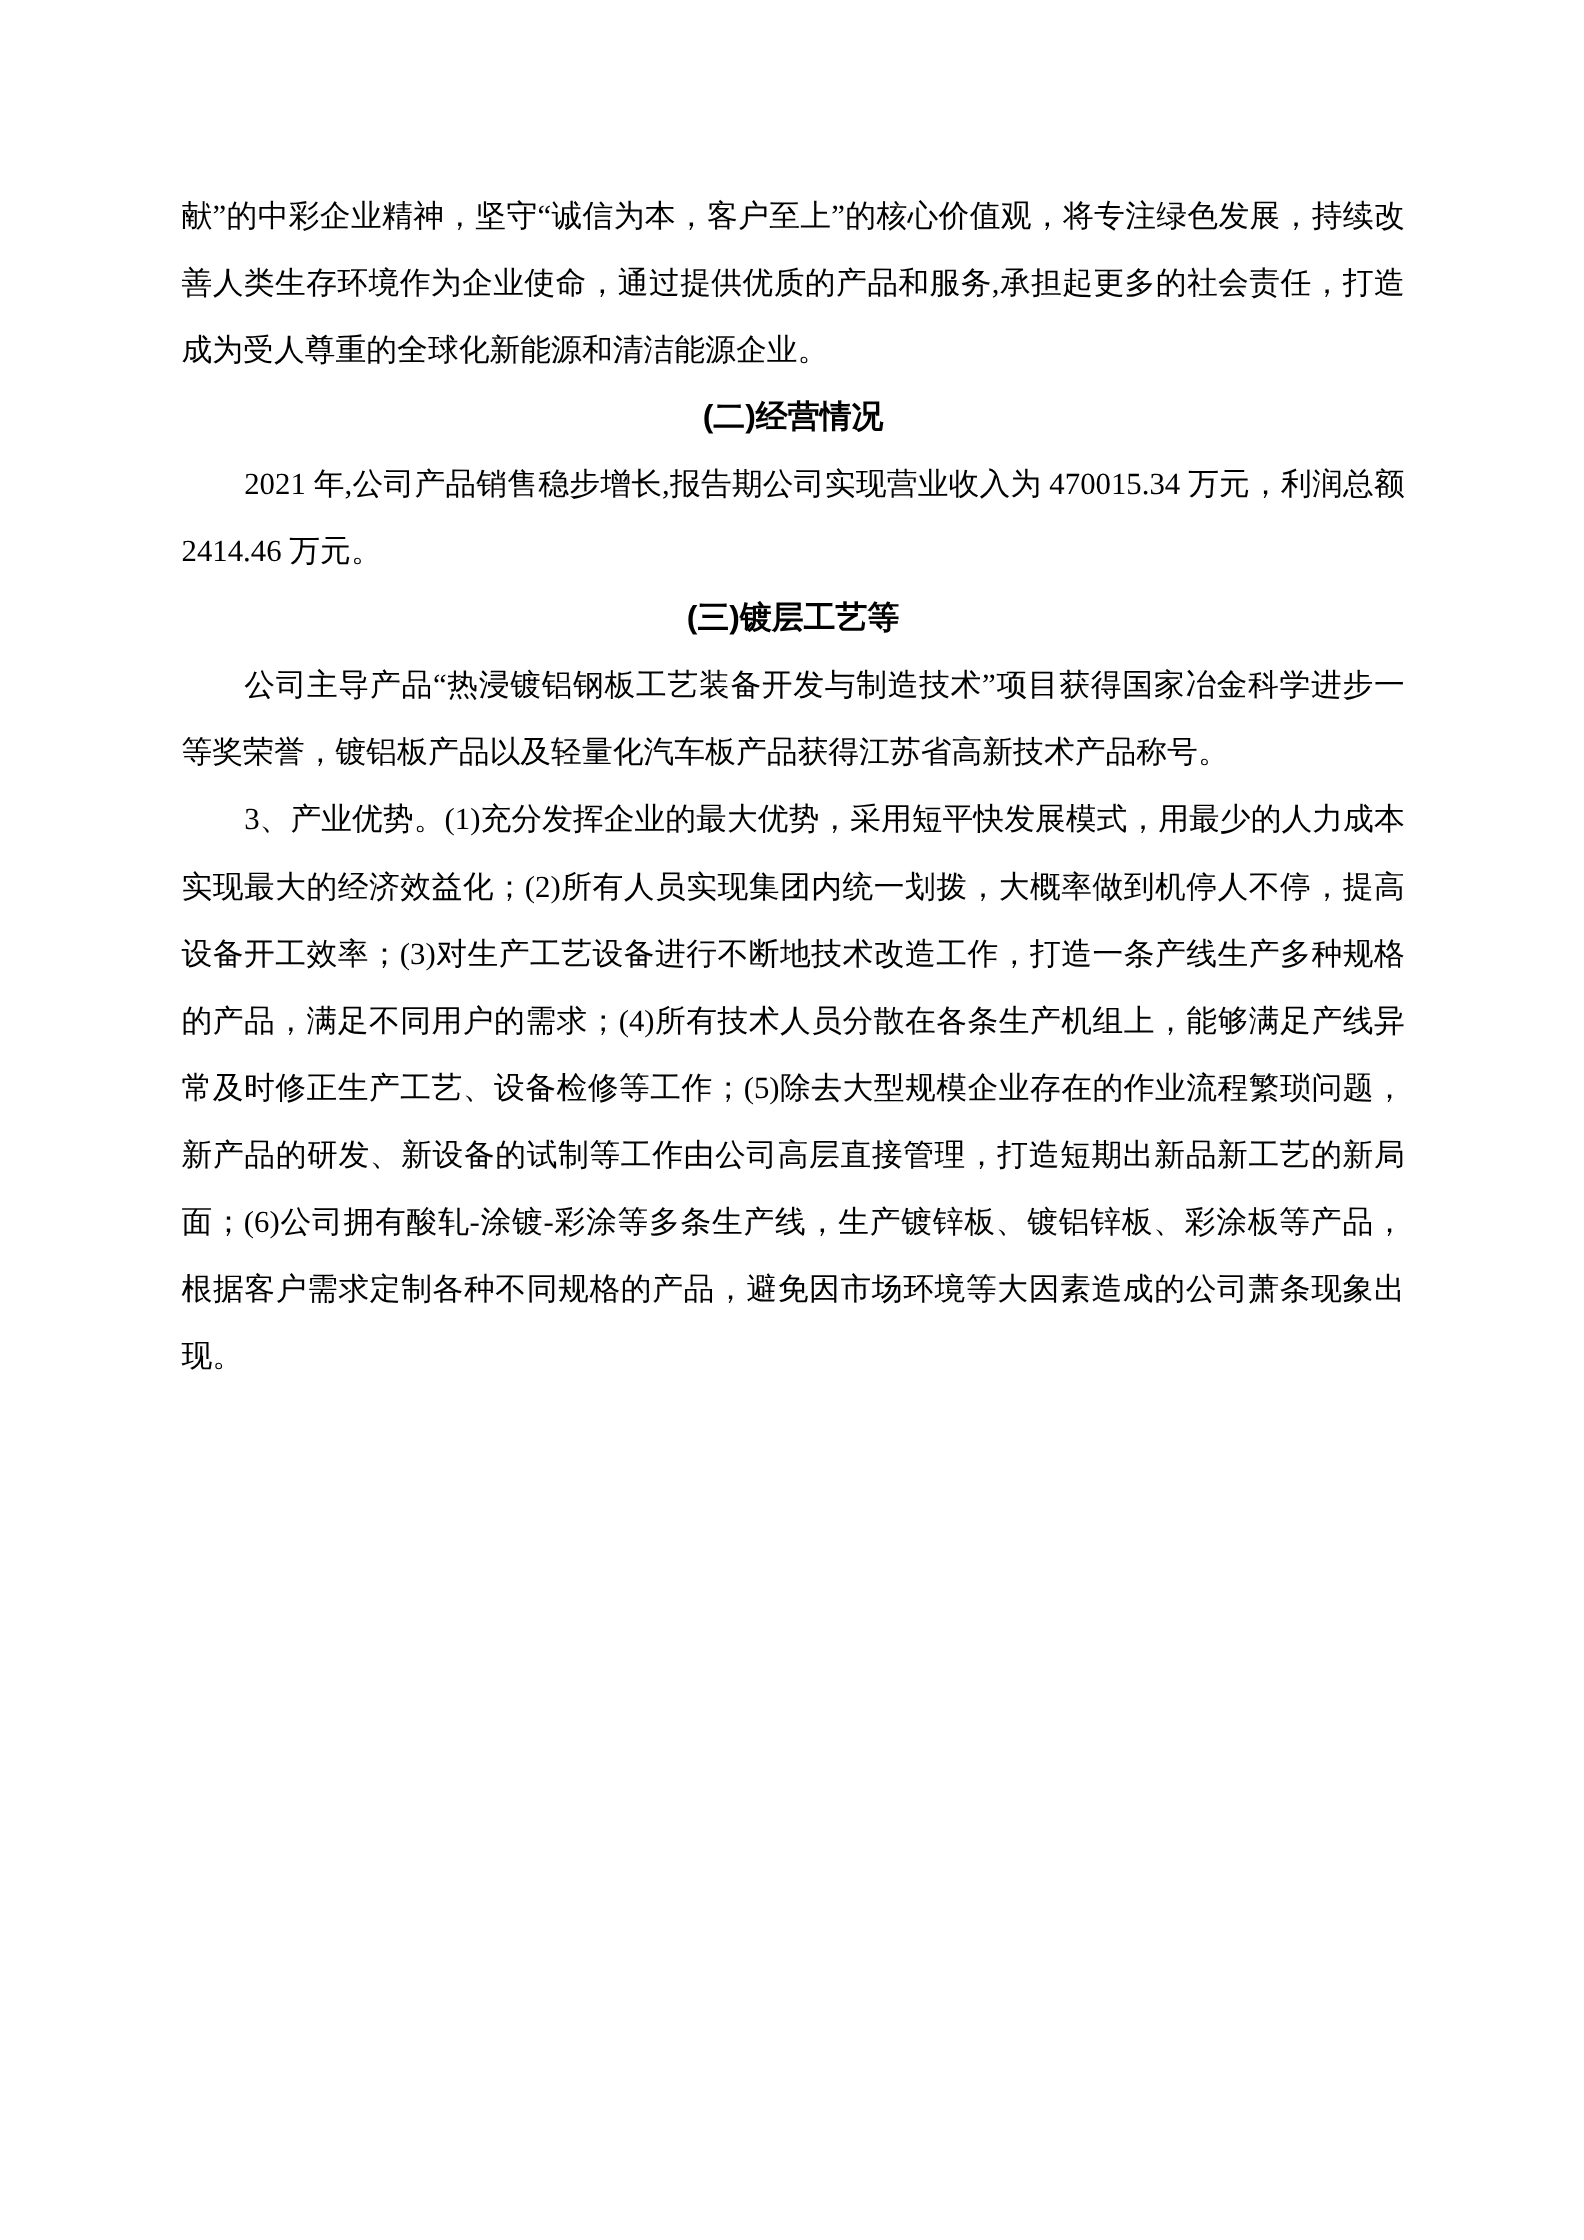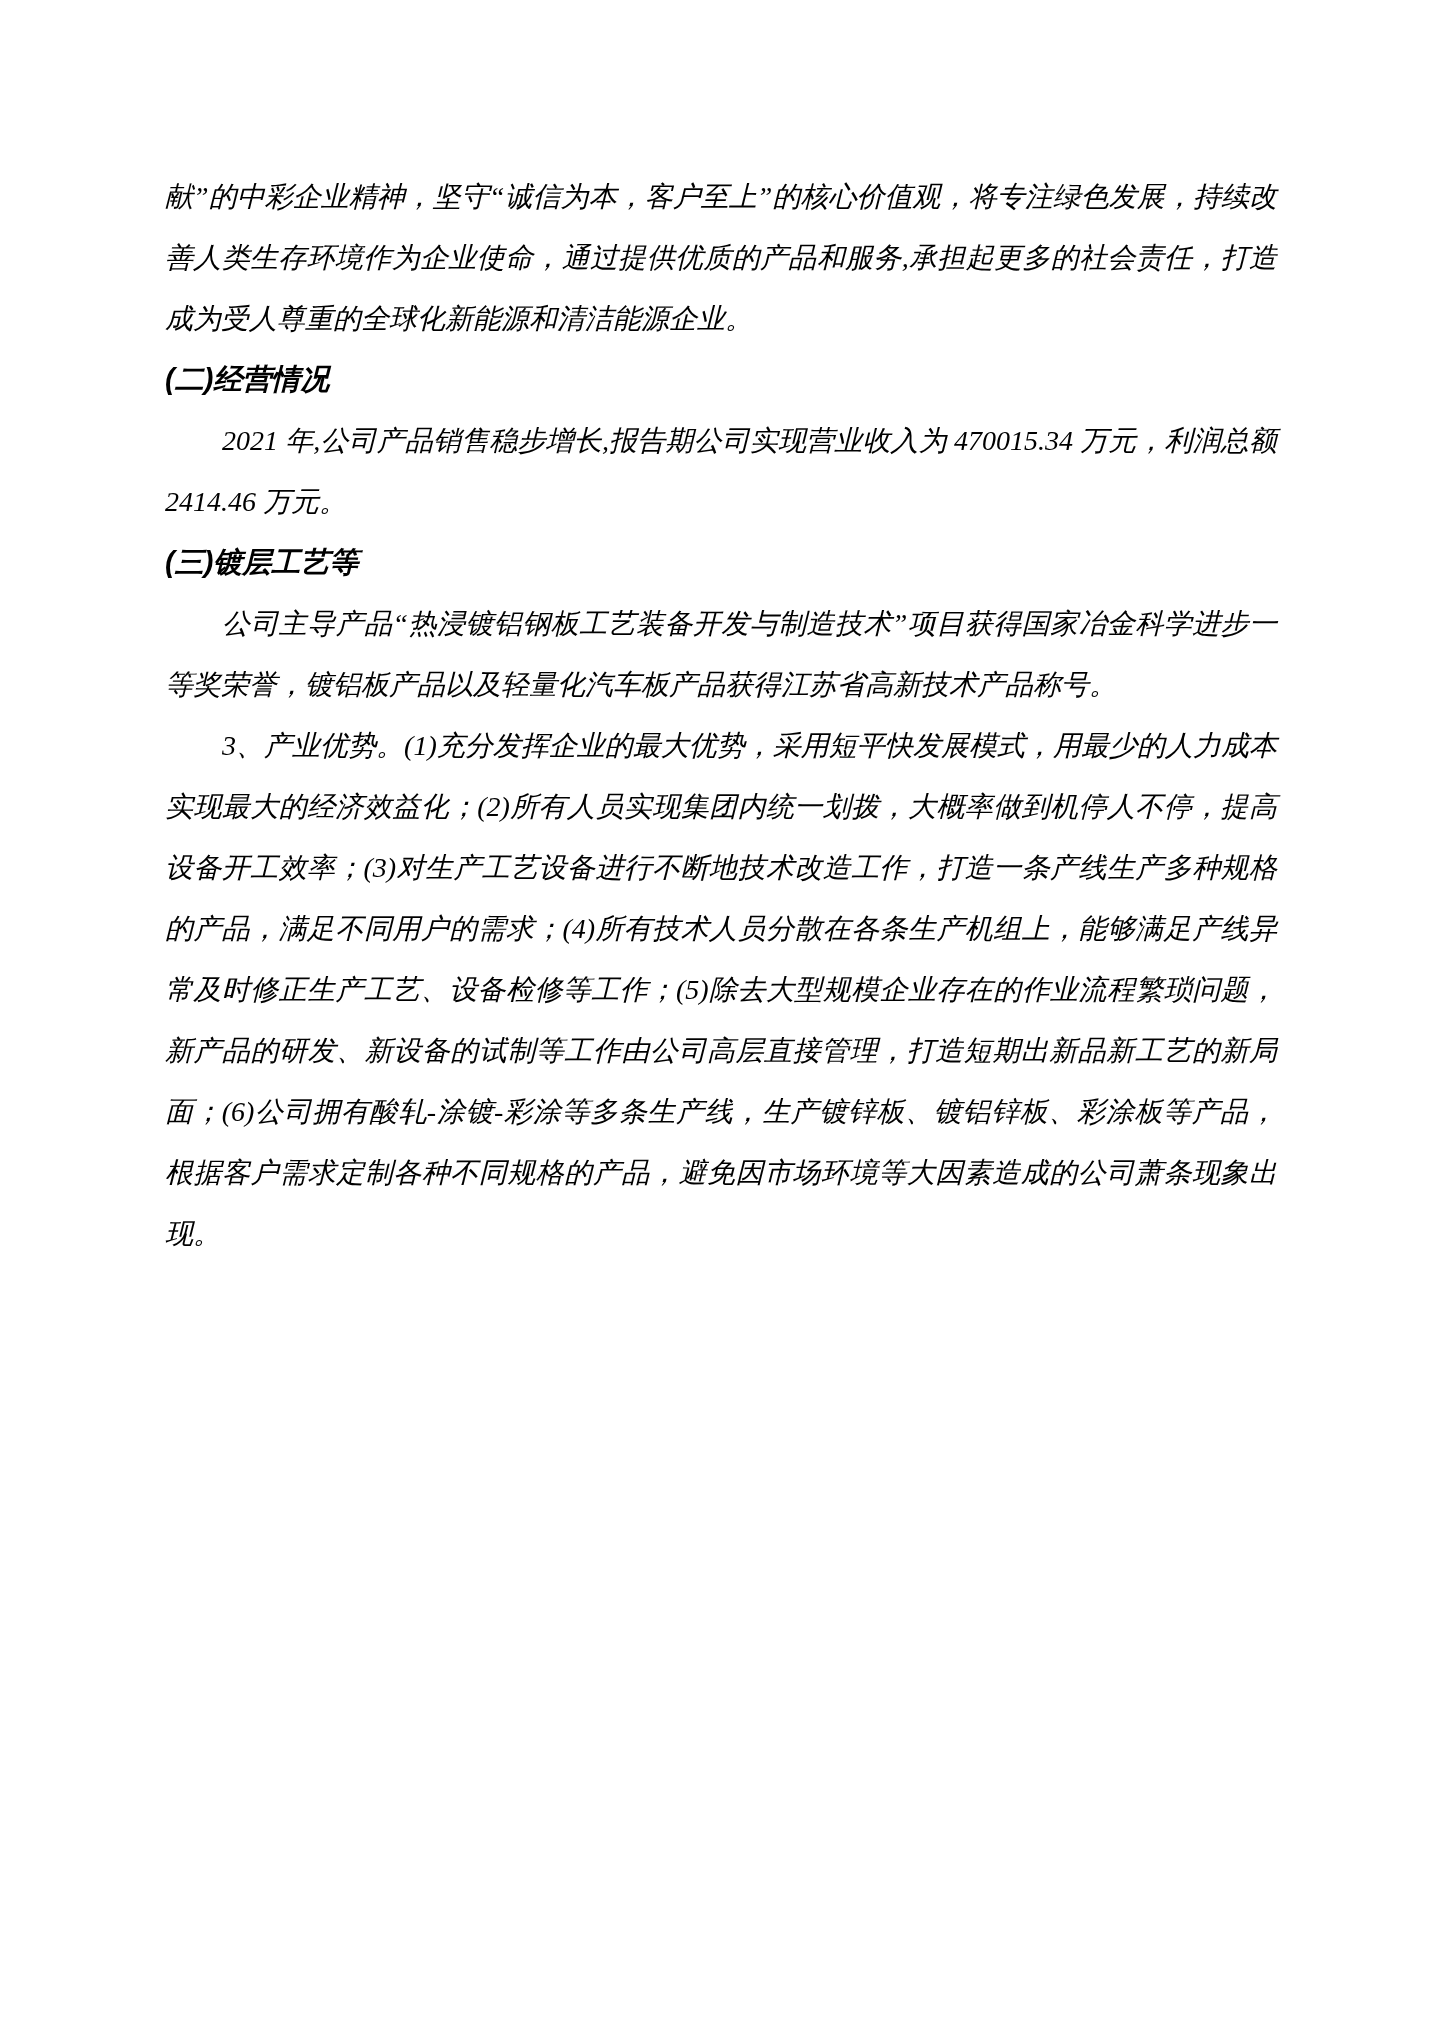--- a/index.html
+++ b/index.html
@@ -11,21 +11,20 @@
     overflow: hidden;
     color: #000000;
     font-family: "Liberation Serif", "DejaVu Serif", serif;
   }
   .page {
     position: absolute;
     left: 0; top: 0;
     width: 1440px;
     height: 2036px;
     background: #ffffff;
-    font-style: italic;
   }
   .content {
     position: absolute;
     left: 165px;
     top: 166px;
     width: 1112px;
     font-size: 28px;
     line-height: 61px;
     text-align: justify;
     text-justify: inter-ideograph;
@@ -35,21 +34,21 @@
     word-break: break-all;
   }
   p.body-para.no-indent {
     text-indent: 0;
   }
   h2.section-heading {
     font-size: 29px;
     line-height: 61px;
     font-weight: 700;
     font-family: "Liberation Sans", "DejaVu Sans", sans-serif;
-    text-align: left;
+    text-align: center;
   }
 </style>
 </head>
 <body>
 
 <div class="page">
   <div class="content">
 
     <p class="body-para no-indent">献”的中彩企业精神，坚守“诚信为本，客户至上”的核心价值观，将专注绿色发展，持续改善人类生存环境作为企业使命，通过提供优质的产品和服务,承担起更多的社会责任，打造成为受人尊重的全球化新能源和清洁能源企业。</p>
 

